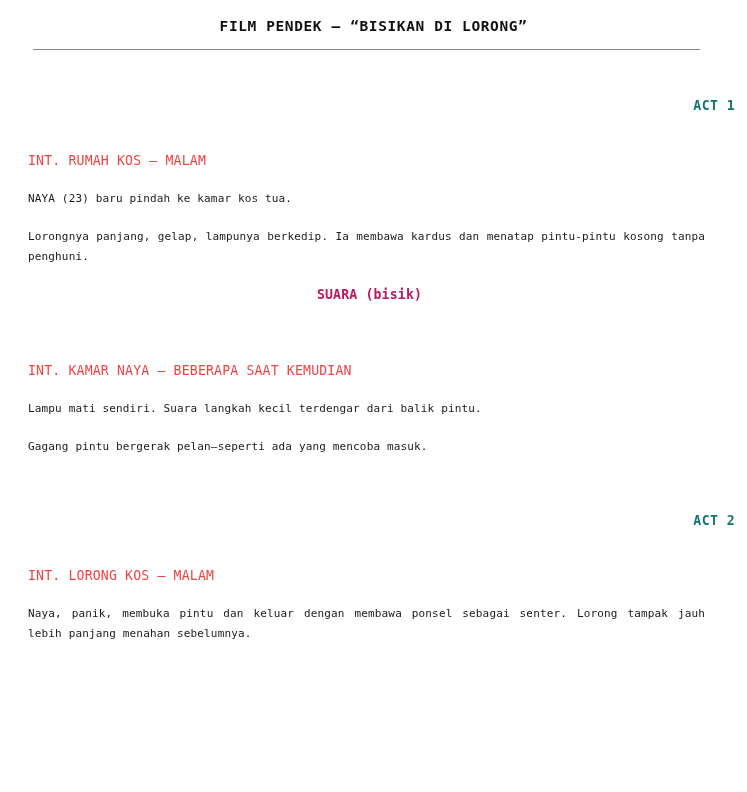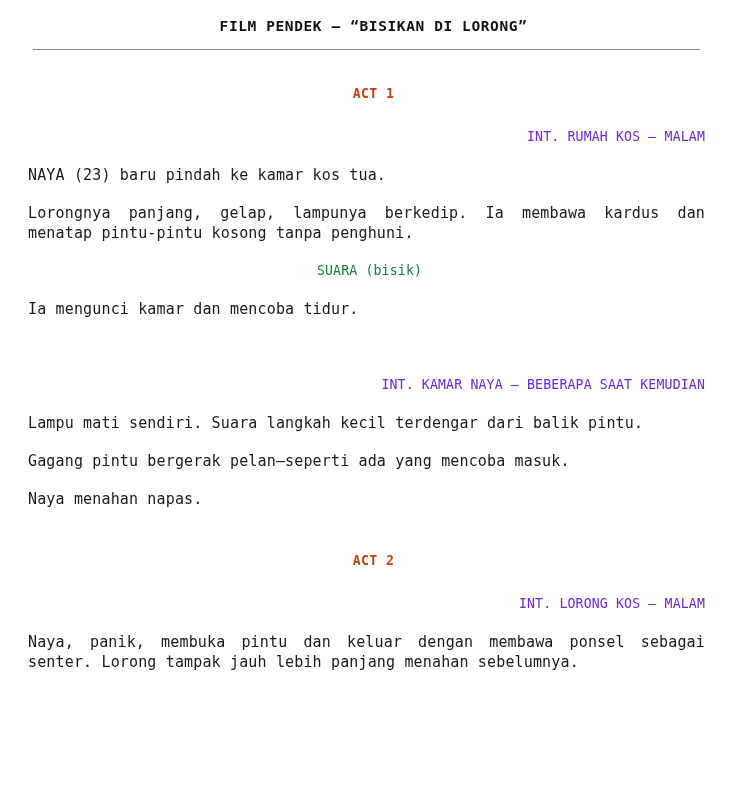--- a/index.html
+++ b/index.html
@@ -36,51 +36,50 @@
   }
 
   .title-rule {
     margin: 14px 47px 0 33px;
     height: 0;
     border: 0;
     border-top: 1px solid #868686;
   }
 
   .act-heading {
-    margin: 0;
-    text-align: center;
+    margin: 12px;
+    text-align: right;
     font-size: 13.2px;
     font-weight: bold;
     letter-spacing: 0.4px;
-    color: #c2410c;
+    color: #0f766e;
   }
 
   #act1-heading { padding-top: 36px; }
   #act2-heading { padding-top: 44px; }
 
   .script-body {
     margin: 0;
     padding: 0 42px 0 28px;
   }
 
   .scene-heading {
     margin: 0;
     padding-top: 26px;
     font-size: 13.2px;
     letter-spacing: 0.15px;
     line-height: 20px;
-    color: #6d28d9;
+    color: #ef4444;
     white-space: nowrap;
-    text-align: right;
   }
 
   .action {
     margin: 0;
     padding-top: 18px;
-    font-size: 15px;
+    font-size: 11px;
     line-height: 20px;
     letter-spacing: 0.15px;
     color: #1a1a1a;
     text-align: justify;
     text-align-last: left;
   }
 
   .action.single {
     text-align: left;
   }
@@ -90,21 +89,22 @@
     padding-top: 18px;
   }
 
   .dialogue-character,
   .dialogue-line {
     margin: 0;
     text-align: center;
     font-size: 13.2px;
     line-height: 20px;
     letter-spacing: 0.15px;
-    color: #15803d;
+    color: #be185d;
+    font-weight: bold;
   }
 
   .dialogue-character { padding-left: 6px; }
   .dialogue-line { padding-left: 6px; }
 
   .scene-gap { height: 30px; }
 </style>
 </head>
 <body>
 
@@ -123,31 +123,29 @@
     <p class="action single">NAYA (23) baru pindah ke kamar kos tua.</p>
 
     <p class="action">Lorongnya panjang, gelap, lampunya berkedip. Ia membawa kardus dan menatap pintu-pintu kosong tanpa penghuni.</p>
 
 
     <div class="dialogue-block">
       <p class="dialogue-character">SUARA (bisik)</p>
     </div>
 
 
-    <p class="action single">Ia mengunci kamar dan mencoba tidur.</p>
 
     <div class="scene-gap"></div>
 
     <p class="scene-heading">INT. KAMAR NAYA – BEBERAPA SAAT KEMUDIAN</p>
 
     <p class="action single">Lampu mati sendiri. Suara langkah kecil terdengar dari balik pintu.</p>
 
     <p class="action single">Gagang pintu bergerak pelan—seperti ada yang mencoba masuk.</p>
 
-    <p class="action single">Naya menahan napas.</p>
 
   </div>
 
   <h2 id="act2-heading" class="act-heading">ACT 2</h2>
 
   <div class="script-body">
 
     <p class="scene-heading">INT. LORONG KOS – MALAM</p>
 
     <p class="action">Naya, panik, membuka pintu dan keluar dengan membawa ponsel sebagai senter. Lorong tampak jauh lebih panjang menahan sebelumnya.</p>

